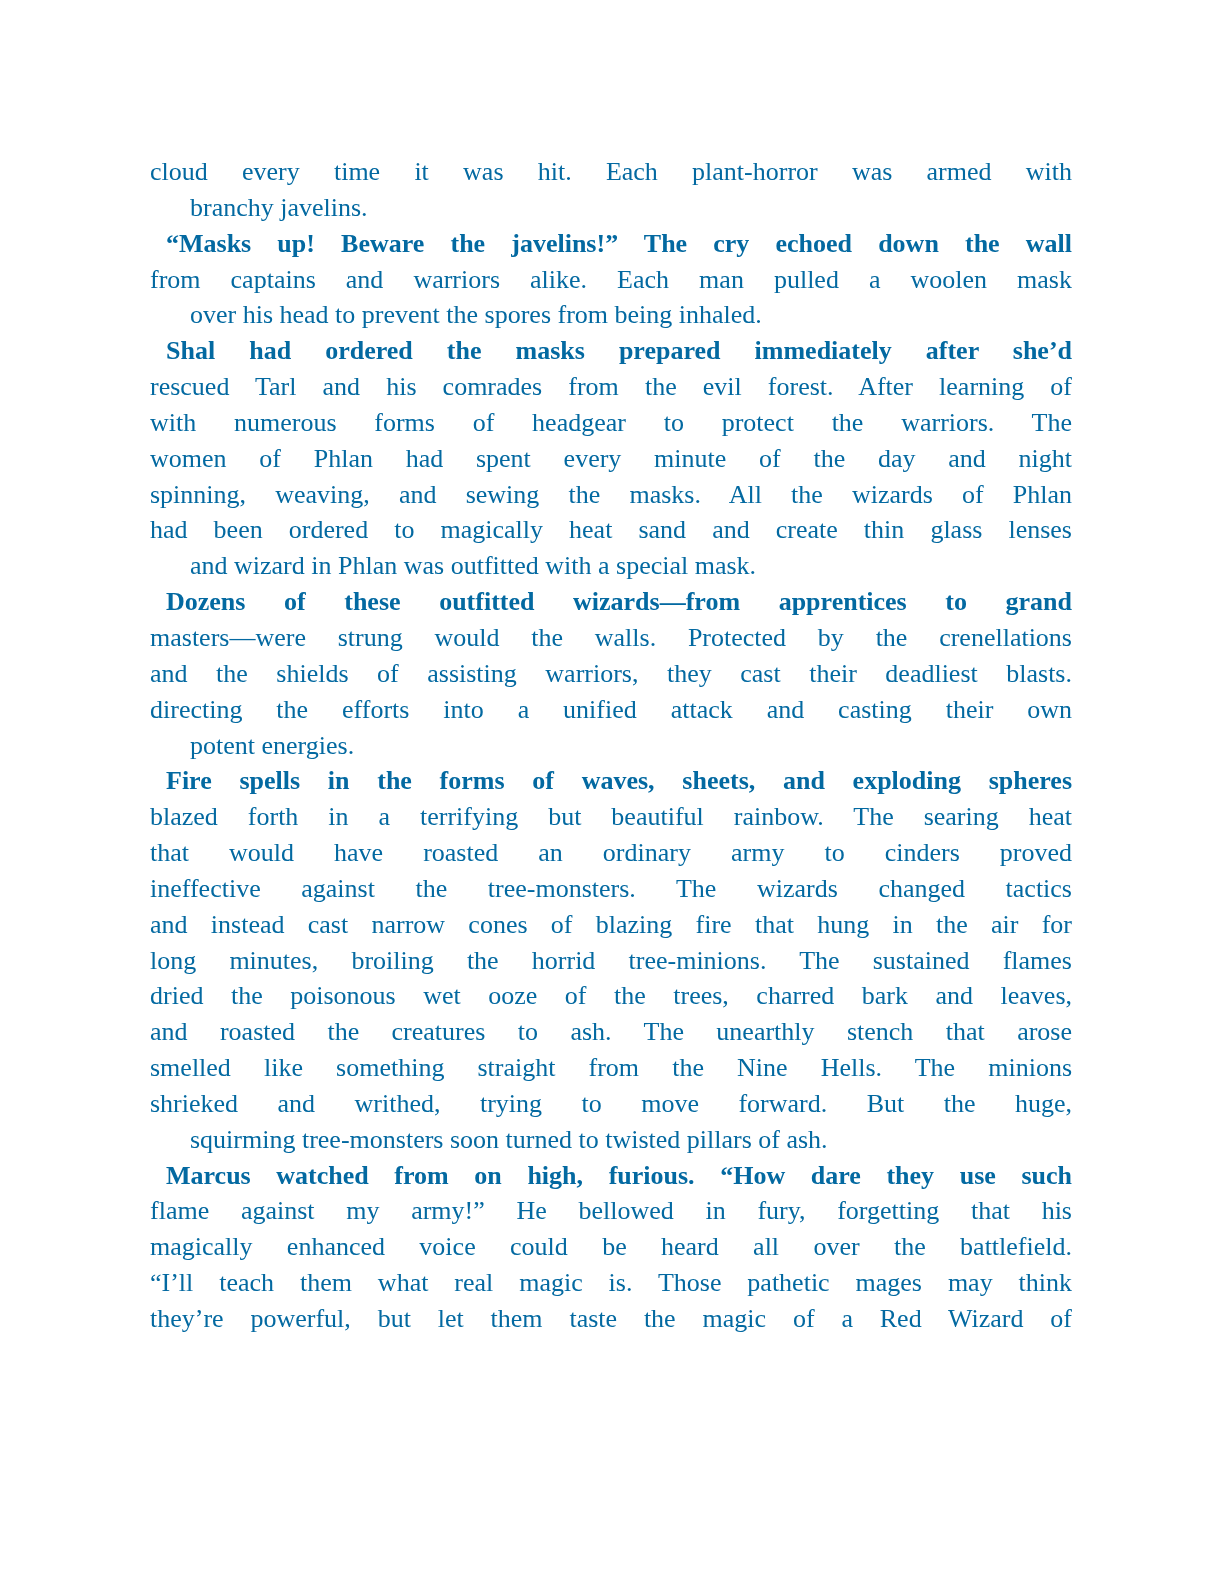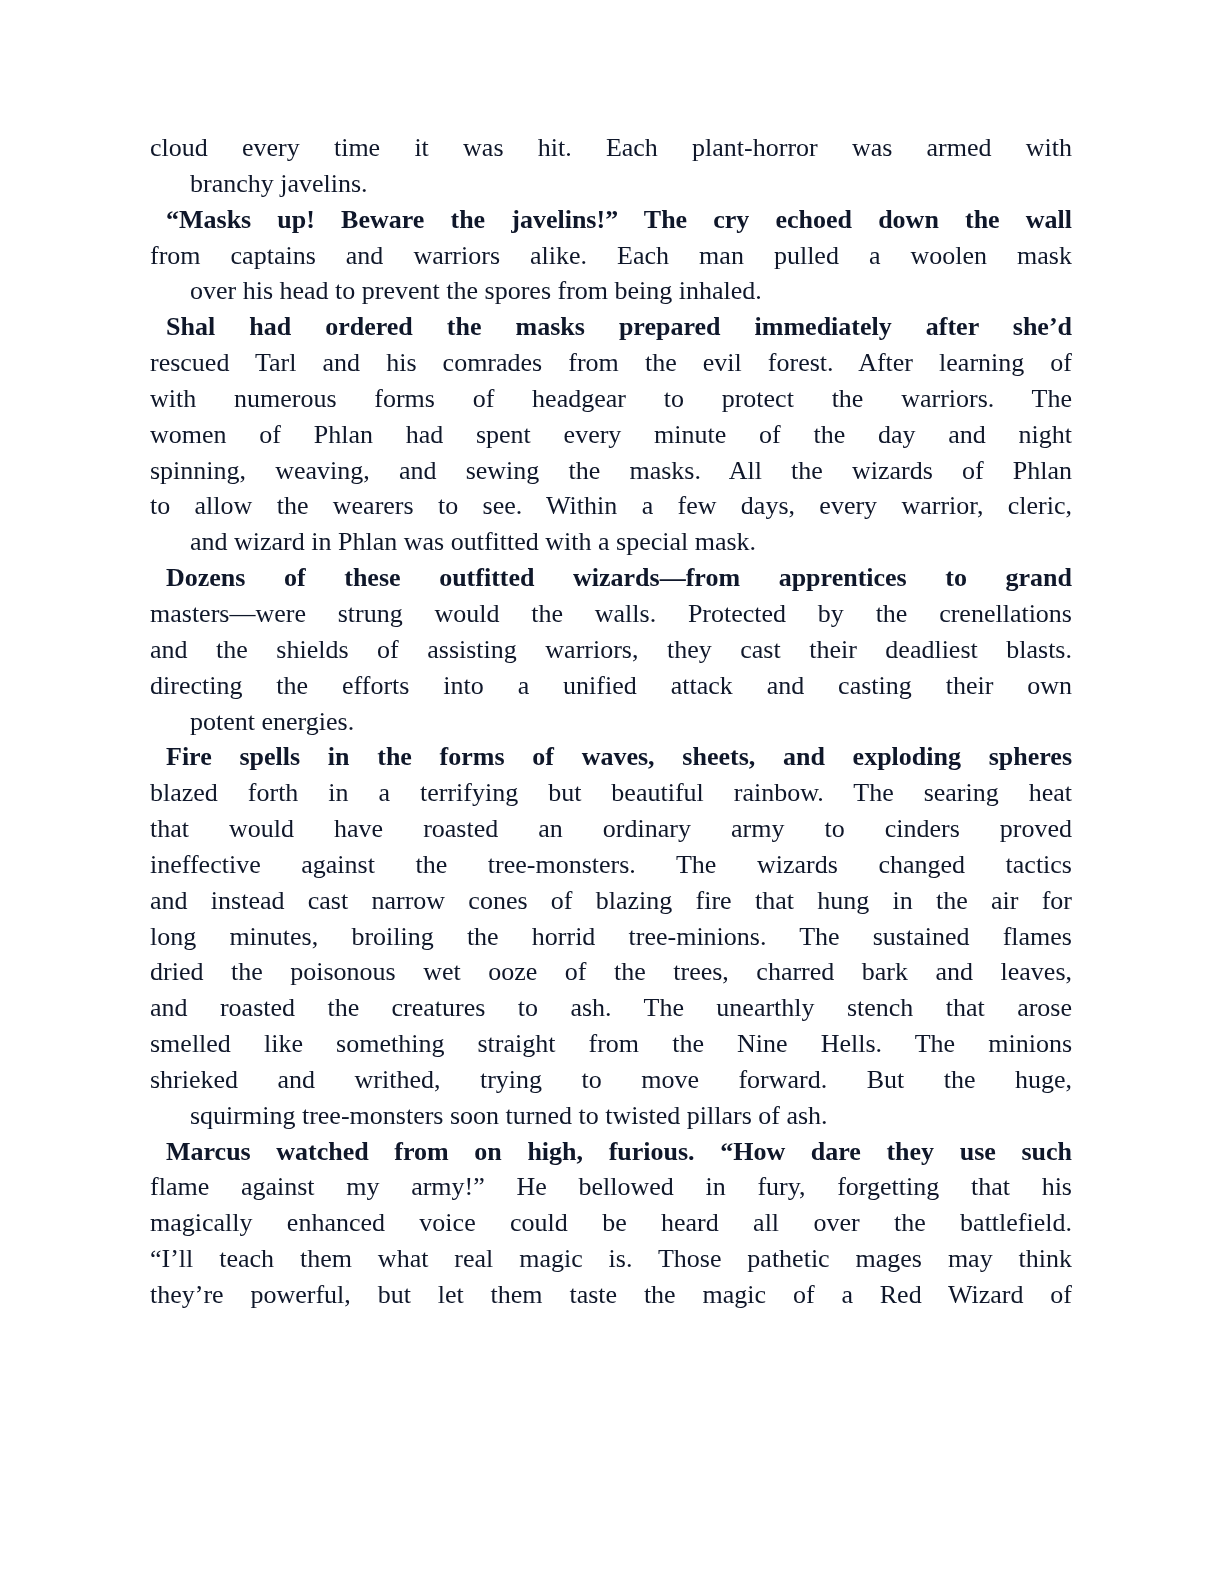--- a/index.html
+++ b/index.html
@@ -10,26 +10,26 @@
   .page {
     position: relative;
     width: 1224px;
     height: 1584px;
     background: #ffffff;
     overflow: hidden;
   }
   .textblock {
     position: absolute;
     left: 150px;
-    top: 130px;
+    top: 154px;
     width: 922px;
     font-family: "Liberation Serif", "DejaVu Serif", serif;
     font-size: 26px;
     line-height: 35.85px;
-    color: #0f172a;
+    color: #0369a1;
     font-weight: 400;
   }
   .para { margin: 0; padding: 0; }
   .line {
     text-align: justify;
     text-align-last: justify;
     white-space: normal;
     height: 35.85px;
     overflow: visible;
   }
@@ -55,21 +55,21 @@
         <div class="line">“Masks up! Beware the javelins!” The cry echoed down the wall</div>
         <div class="line">from captains and warriors alike. Each man pulled a woolen mask</div>
         <div class="line para-end">over his head to prevent the spores from being inhaled.</div>
       </div>
       <div class="para indent">
         <div class="line">Shal had ordered the masks prepared immediately after she’d</div>
         <div class="line">rescued Tarl and his comrades from the evil forest. After learning of</div>
         <div class="line">with numerous forms of headgear to protect the warriors. The</div>
         <div class="line">women of Phlan had spent every minute of the day and night</div>
         <div class="line">spinning, weaving, and sewing the masks. All the wizards of Phlan</div>
-        <div class="line">to allow the wearers to see. Within a few days, every warrior, cleric,</div>
+        <div class="line">had been ordered to magically heat sand and create thin glass lenses</div>
         <div class="line para-end">and wizard in Phlan was outfitted with a special mask.</div>
       </div>
       <div class="para indent">
         <div class="line">Dozens of these outfitted wizards—from apprentices to grand</div>
         <div class="line">masters—were strung would the walls. Protected by the crenellations</div>
         <div class="line">and the shields of assisting warriors, they cast their deadliest blasts.</div>
         <div class="line">directing the efforts into a unified attack and casting their own</div>
         <div class="line para-end">potent energies.</div>
       </div>
       <div class="para indent">

